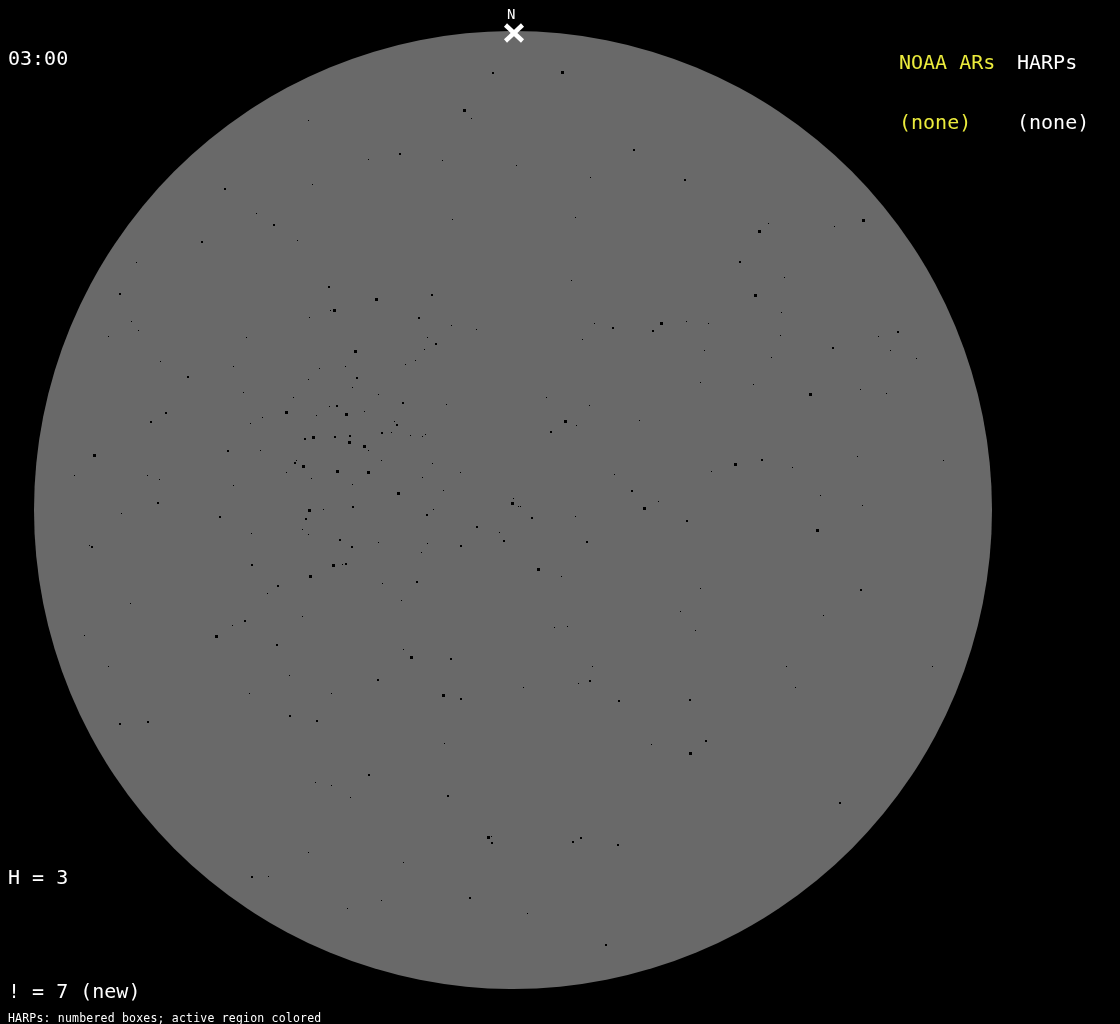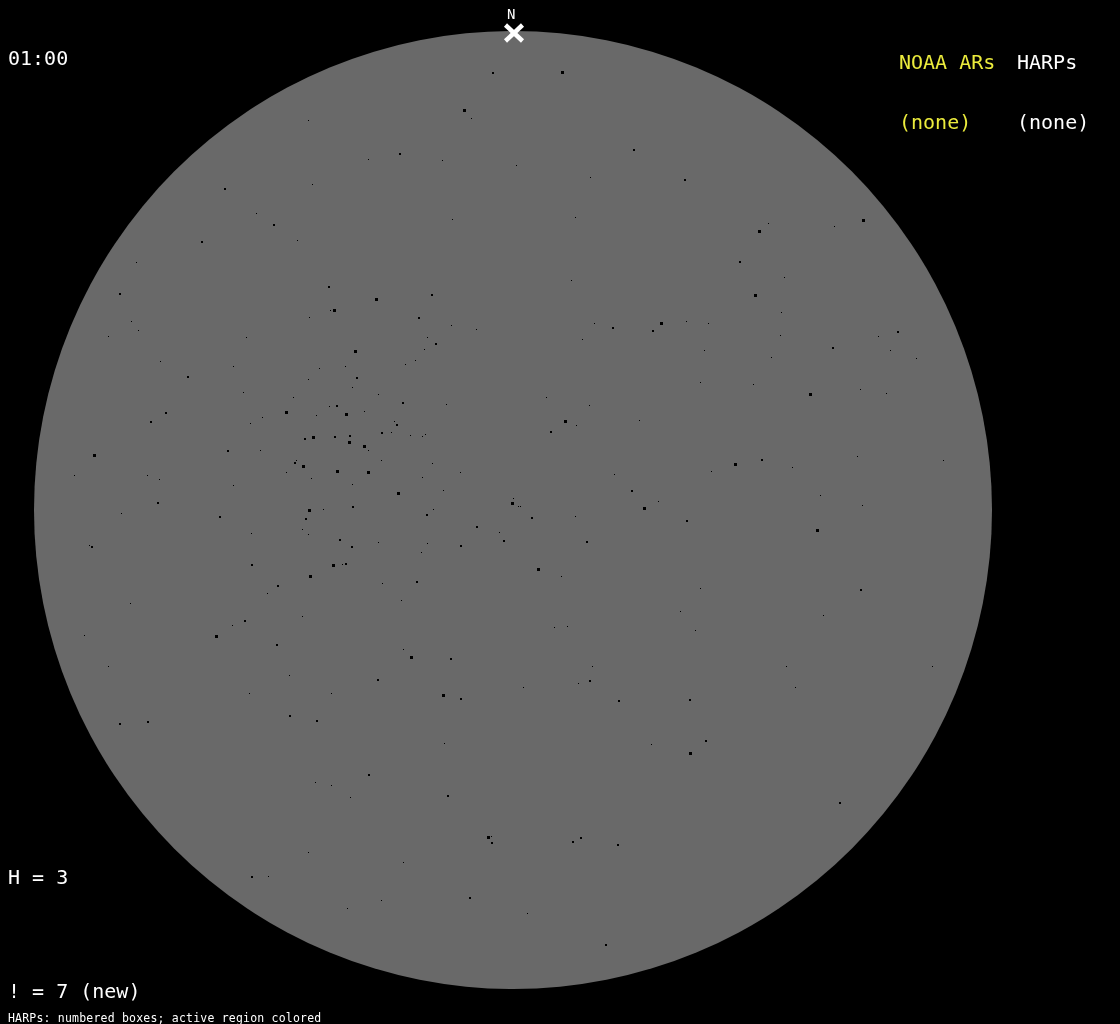--- a/index.html
+++ b/index.html
@@ -293,21 +293,21 @@
       <div class="speckle" style="left: 381.632px; top: 550.21px; width: 2px; height: 2px;"></div>
       <div class="speckle" style="left: 274.04px; top: 503.281px; width: 1px; height: 1px;"></div>
       <div class="speckle" style="left: 516.18px; top: 400.417px; width: 2px; height: 2px;"></div>
       <div class="speckle" style="left: 255.086px; top: 643.58px; width: 1px; height: 1px;"></div>
       <div class="speckle" style="left: 442.277px; top: 495.122px; width: 2px; height: 2px;"></div>
       <div class="speckle" style="left: 624.312px; top: 469.77px; width: 1px; height: 1px;"></div>
       <div class="speckle" style="left: 317.025px; top: 514.859px; width: 2px; height: 2px;"></div>
     </div>
 
   <div class="hdr">
-    <div>01:00</div>
+    <div>03:00</div>
   </div>
 
   <div class="tr-col noaa">
     <div>NOAA ARs</div>
     <div>(none)</div>
   </div>
   <div class="tr-col harps">
     <div>HARPs</div>
     <div>(none)</div>
   </div>

